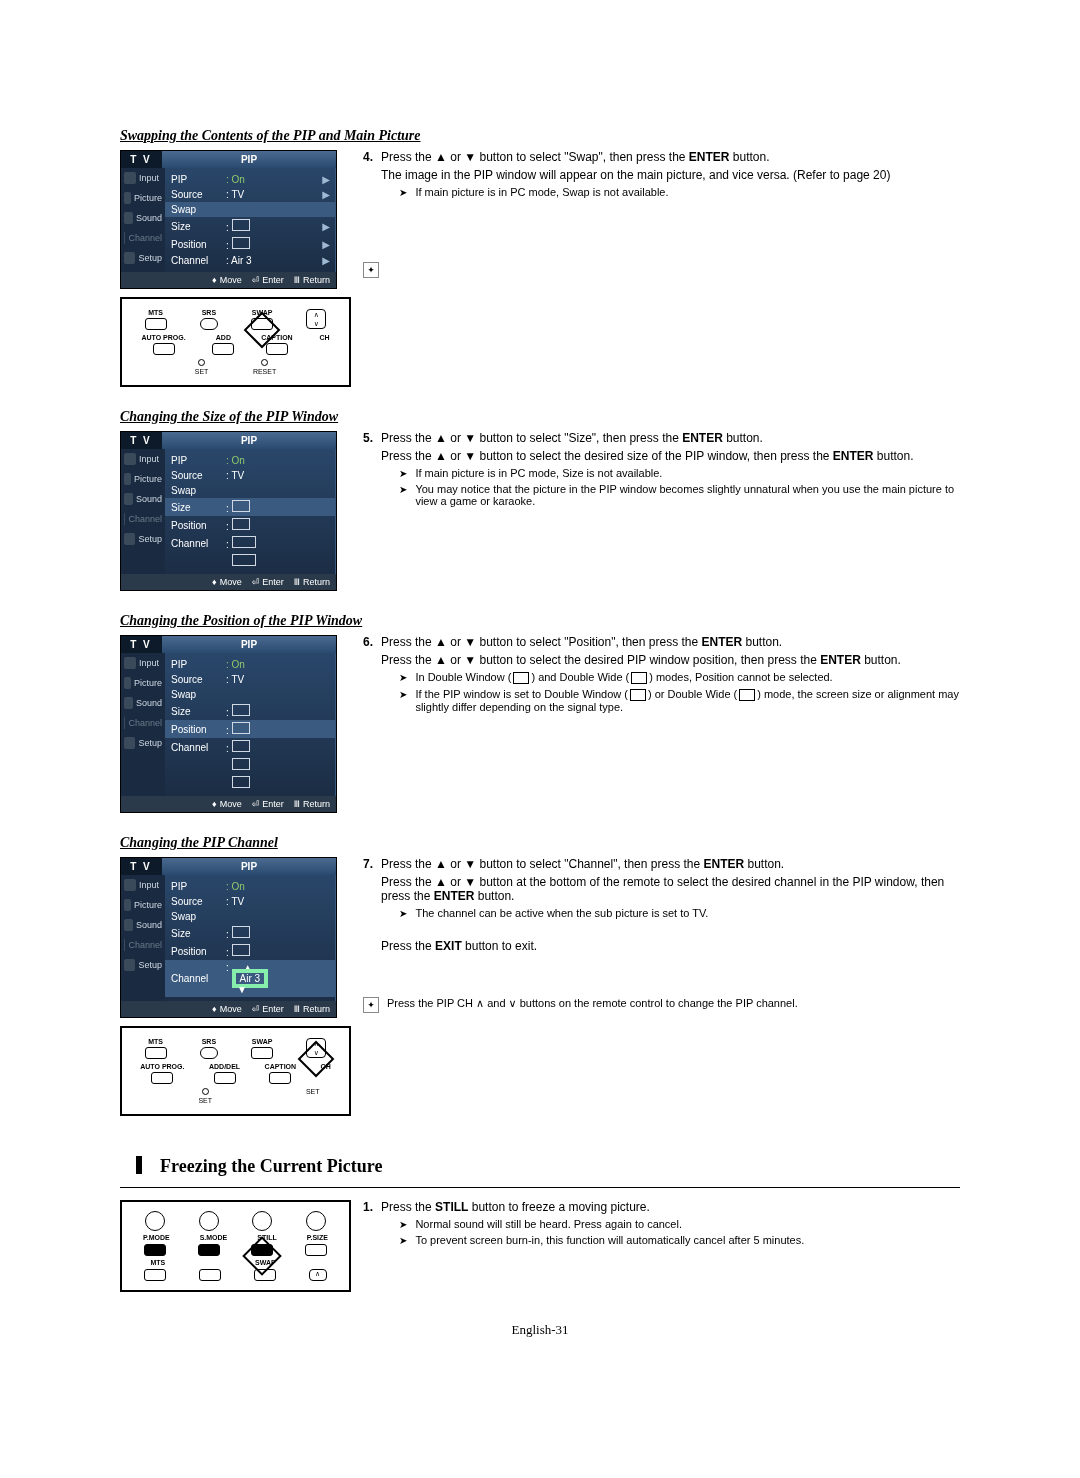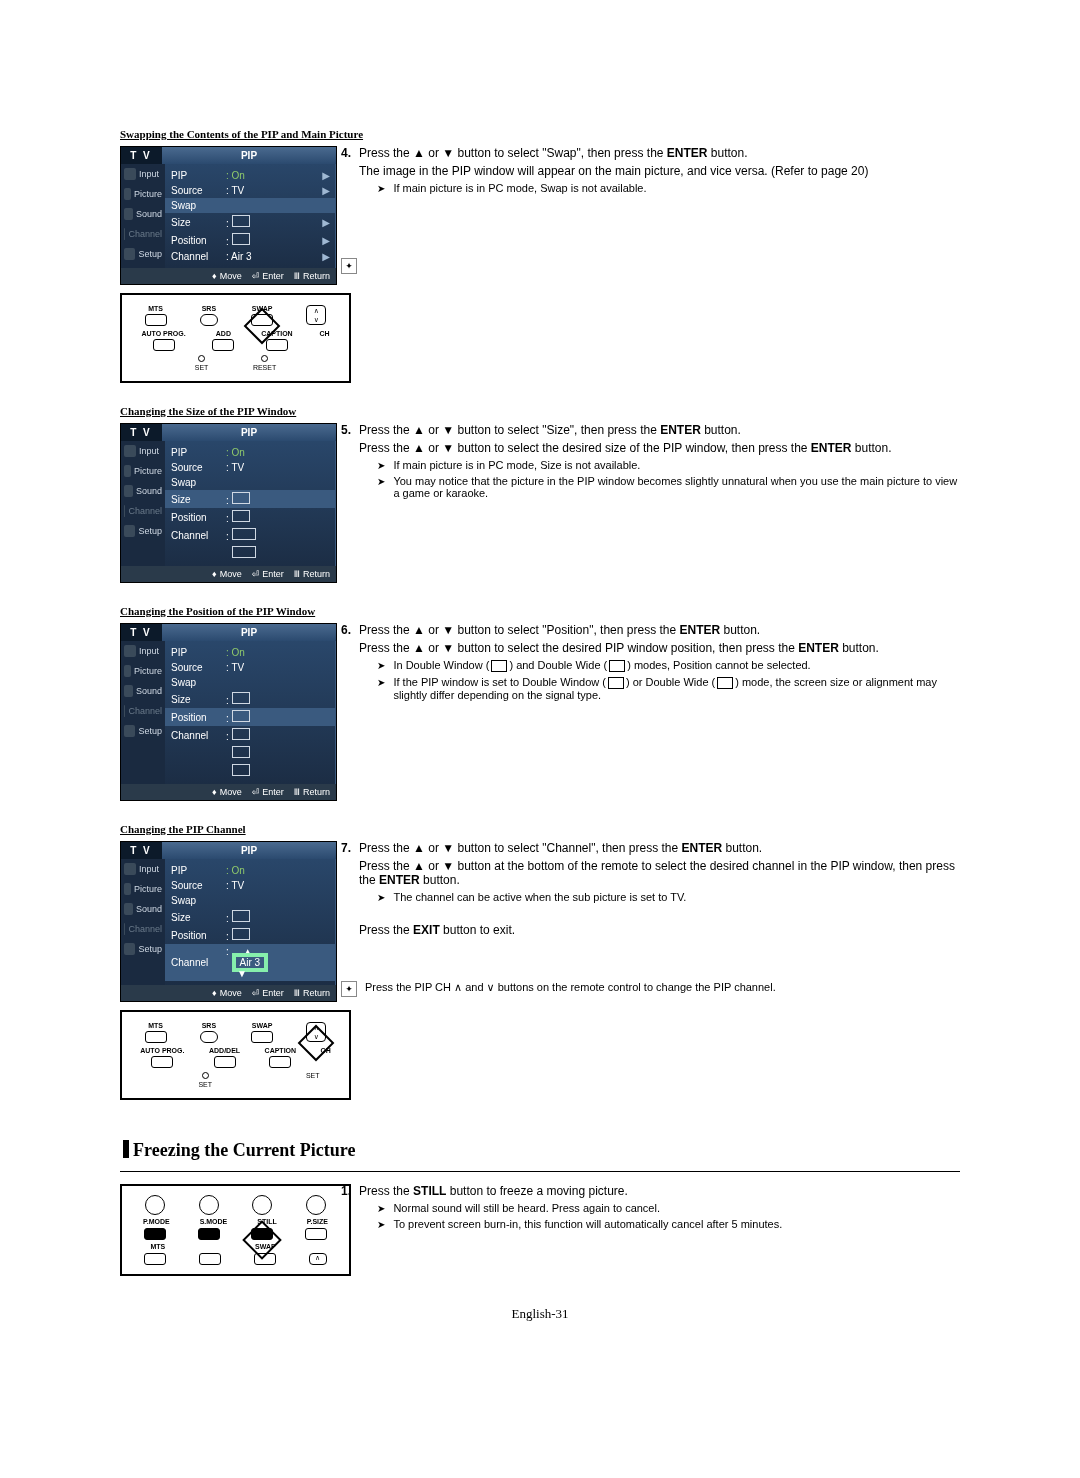--- a/index.html
+++ b/index.html
@@ -8,26 +8,27 @@
     color: #000;
     background: #fff;
     margin: 0;
     padding: 120px 120px 60px 120px;
     width: 840px;
   }
   .section-heading {
     font-family: "Times New Roman", serif;
     font-weight: bold;
     text-decoration: underline;
-    font-size: 11px;
+    font-size: 14px;
     margin: 8px 0 6px 0;
+    font-style: italic;
   }
   .block {
     display: flex;
-    gap: 6px;
+    gap: 28px;
     margin-bottom: 22px;
   }
   .left-col {
     width: 215px;
     flex: 0 0 215px;
   }
   .right-col {
     flex: 1;
   }
   .step {
@@ -96,21 +97,21 @@
   .remote .btn-group.highlight::after{content:"";position:absolute;top:8px;left:50%;width:22px;height:22px;border:2px solid #000;transform:translateX(-50%) rotate(45deg);}
   .remote .btn-shape{width:20px;height:10px;border:1.5px solid #000;border-radius:3px;}
   .remote .btn-shape.round{width:16px;height:10px;border-radius:8px;}
   .remote .label{font-size:7px;font-weight:bold;}
   .remote .chbox{display:flex;flex-direction:column;border:1.5px solid #000;border-radius:4px;padding:0;}
   .remote .chbox div{width:18px;height:9px;display:flex;align-items:center;justify-content:center;font-size:7px;}
   .remote .dot{width:5px;height:5px;border:1.2px solid #000;border-radius:50%;}
   .remote .sub{font-size:7px;}
   
   .feature-head {
-    display:flex; gap:4px; margin:40px 0 10px 3px;
+    display:flex; gap:18px; margin:40px 0 10px 16px;
     border-bottom: 0;
   }
   .feature-head .bar{width:6px;height:18px;background:#000;}
   .feature-head .txt{font-family:"Times New Roman",serif;font-size:18px;font-weight:bold;}
   .feature-rule{height:1px;background:#000;margin:2px 0 12px 0;}
   .footer{ text-align:center; font-family:"Times New Roman",serif; font-size:13px; margin-top:30px;}
   
   .remote2{width:215px;border:2px solid #000;padding:6px;background:#fff;}
   .remote2 .trow{display:flex;justify-content:space-around;margin:3px 0;}
   .remote2 .circ{width:18px;height:18px;border:1.5px solid #000;border-radius:50%;}

